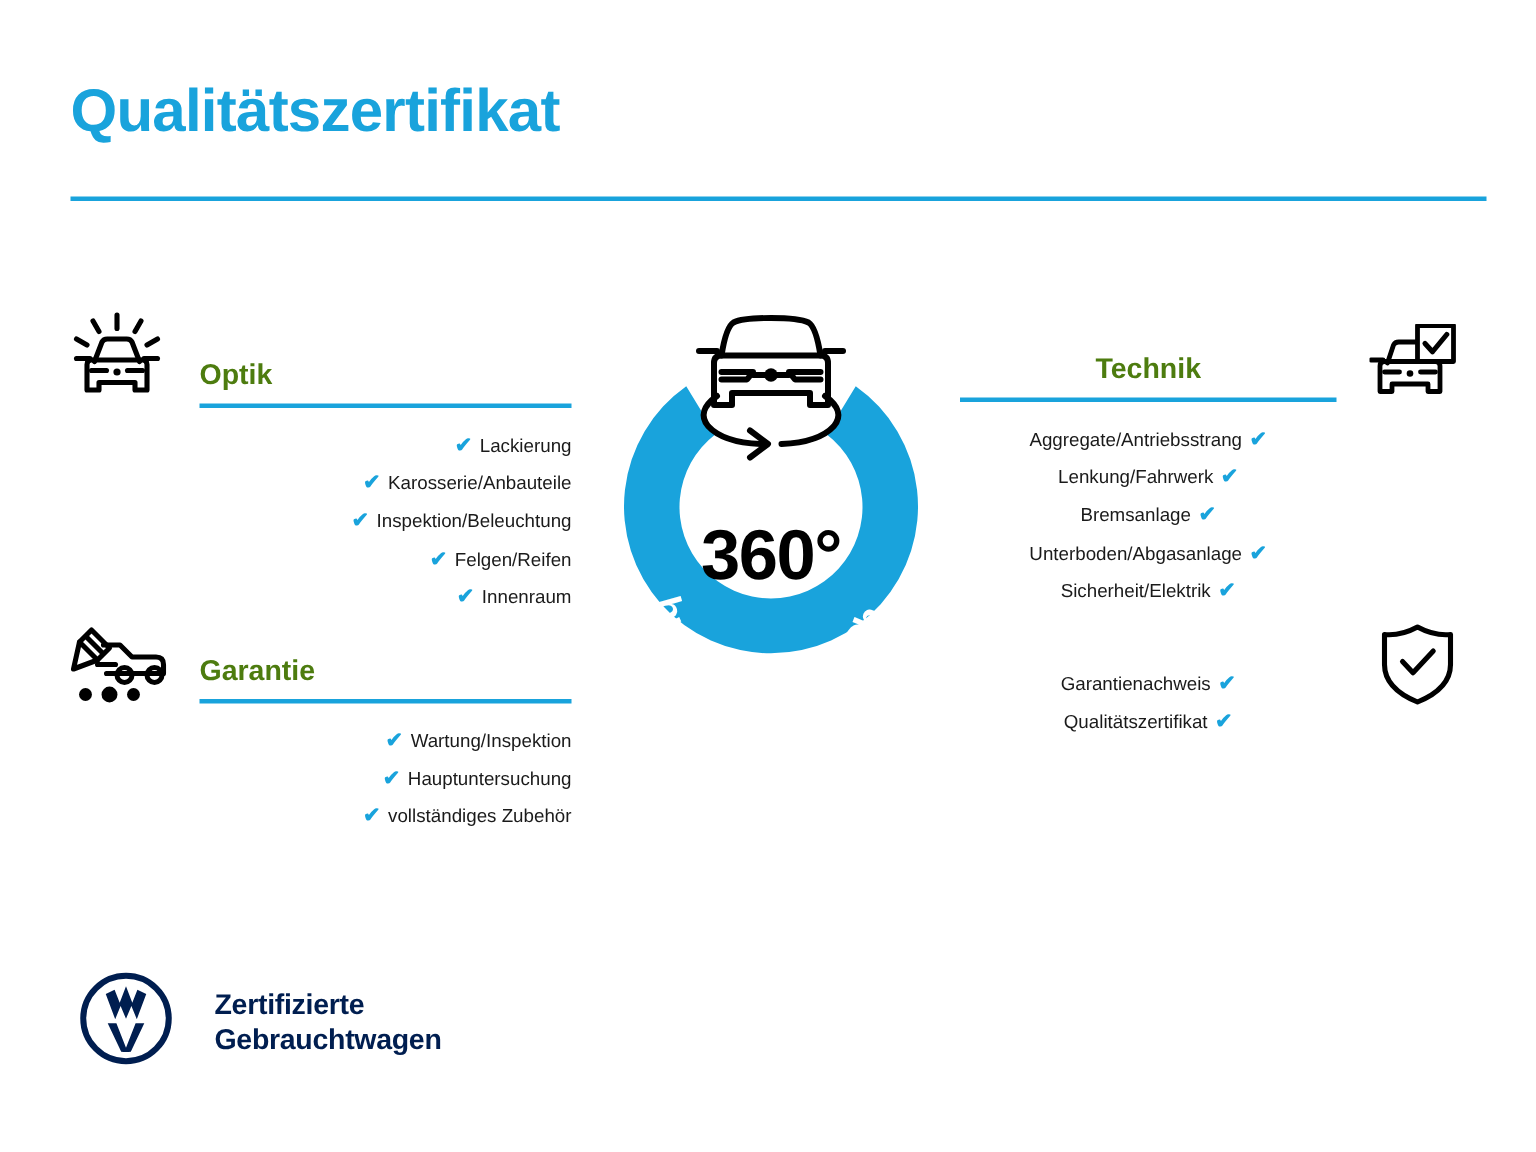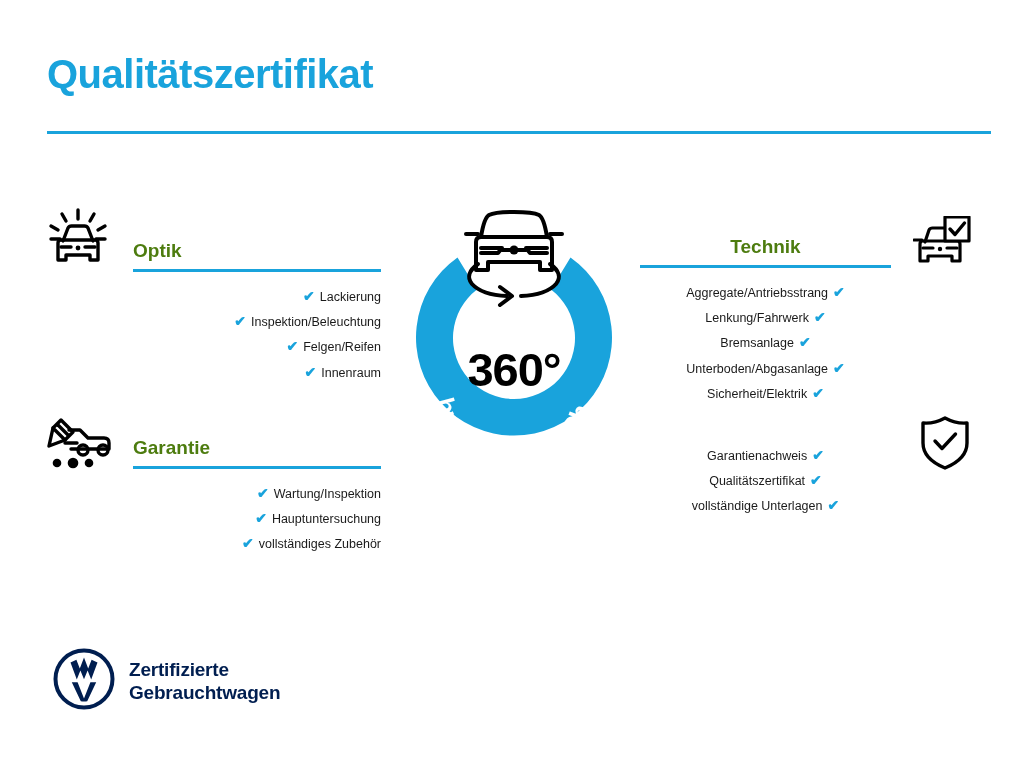--- a/index.html
+++ b/index.html
@@ -125,21 +125,21 @@
     line-height: 1;
   }
 
   
   #vw-logo-block {
     position: absolute;
     left: 53px;
     top: 648px;
     display: flex;
     align-items: center;
-    gap: 14px;
+    gap: 28px;
   }
   #vw-wordmark {
     font-size: 19px;
     font-weight: bold;
     line-height: 23px;
     color: #001E50;
     letter-spacing: -0.2px;
     white-space: nowrap;
   }
 </style>
@@ -216,20 +216,21 @@
   </svg>
 </div>
 
 <div class="section col-left" id="section-optik">
   <div class="sec-head">
     <div class="sec-title">Optik</div>
     <div class="sec-rule"></div>
   </div>
   <ul class="sec-list">
     <li><span class="chk">✔</span><span>Lackierung</span></li>
+    <li><span class="chk">✔</span><span>Karosserie/Anbauteile</span></li>
     <li><span class="chk">✔</span><span>Inspektion/Beleuchtung</span></li>
     <li><span class="chk">✔</span><span>Felgen/Reifen</span></li>
     <li><span class="chk">✔</span><span>Innenraum</span></li>
   </ul>
 </div>
 
 <div class="section col-left" id="section-wartung">
   <div class="sec-head">
     <div class="sec-title">Garantie</div>
     <div class="sec-rule"></div>
@@ -252,21 +253,20 @@
     <li><span>Bremsanlage</span><span class="chk">✔</span></li>
     <li><span>Unterboden/Abgasanlage</span><span class="chk">✔</span></li>
     <li><span>Sicherheit/Elektrik</span><span class="chk">✔</span></li>
   </ul>
 </div>
 
 <div class="section col-right" id="section-garantie">
   <ul class="sec-list">
     <li><span>Garantienachweis</span><span class="chk">✔</span></li>
     <li><span>Qualitätszertifikat</span><span class="chk">✔</span></li>
-    <li><span>vollständige Unterlagen</span><span class="chk">✔</span></li>
   </ul>
 </div>
 
 <div id="badge">
   <svg width="280" height="300" viewBox="0 0 280 300">
 
     <path d="M 83.5 61.5 A 98 98 0 1 0 196.5 61.5 L 177 93.5 A 61 61 0 1 1 103 93.5 Z" fill="#19A3DC"></path>
 
     <path id="curve-path" d="M 63.5 212 A 79.5 79.5 0 0 0 216.5 212" fill="none" stroke="none"></path>
     <text font-family="Liberation Sans, sans-serif" font-size="25.5" font-weight="bold" fill="#FFFFFF" letter-spacing="-0.2">

